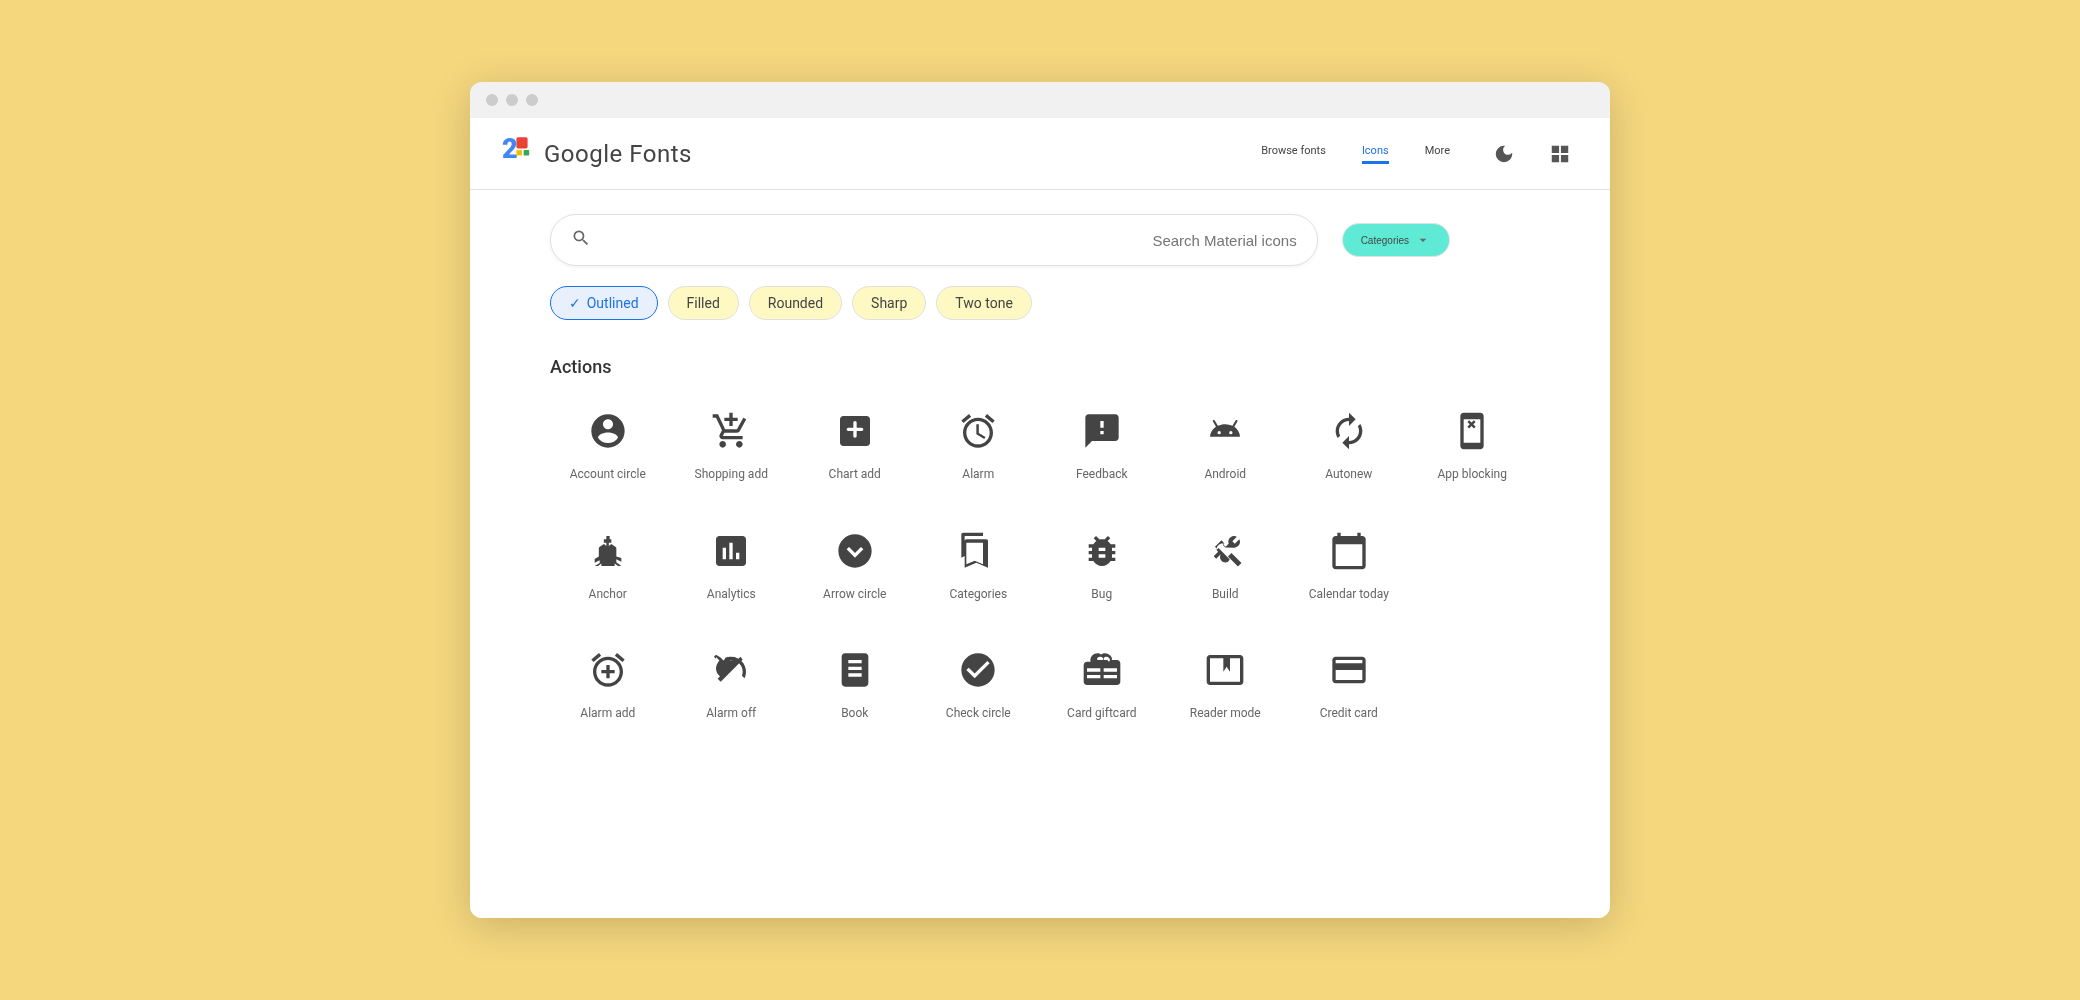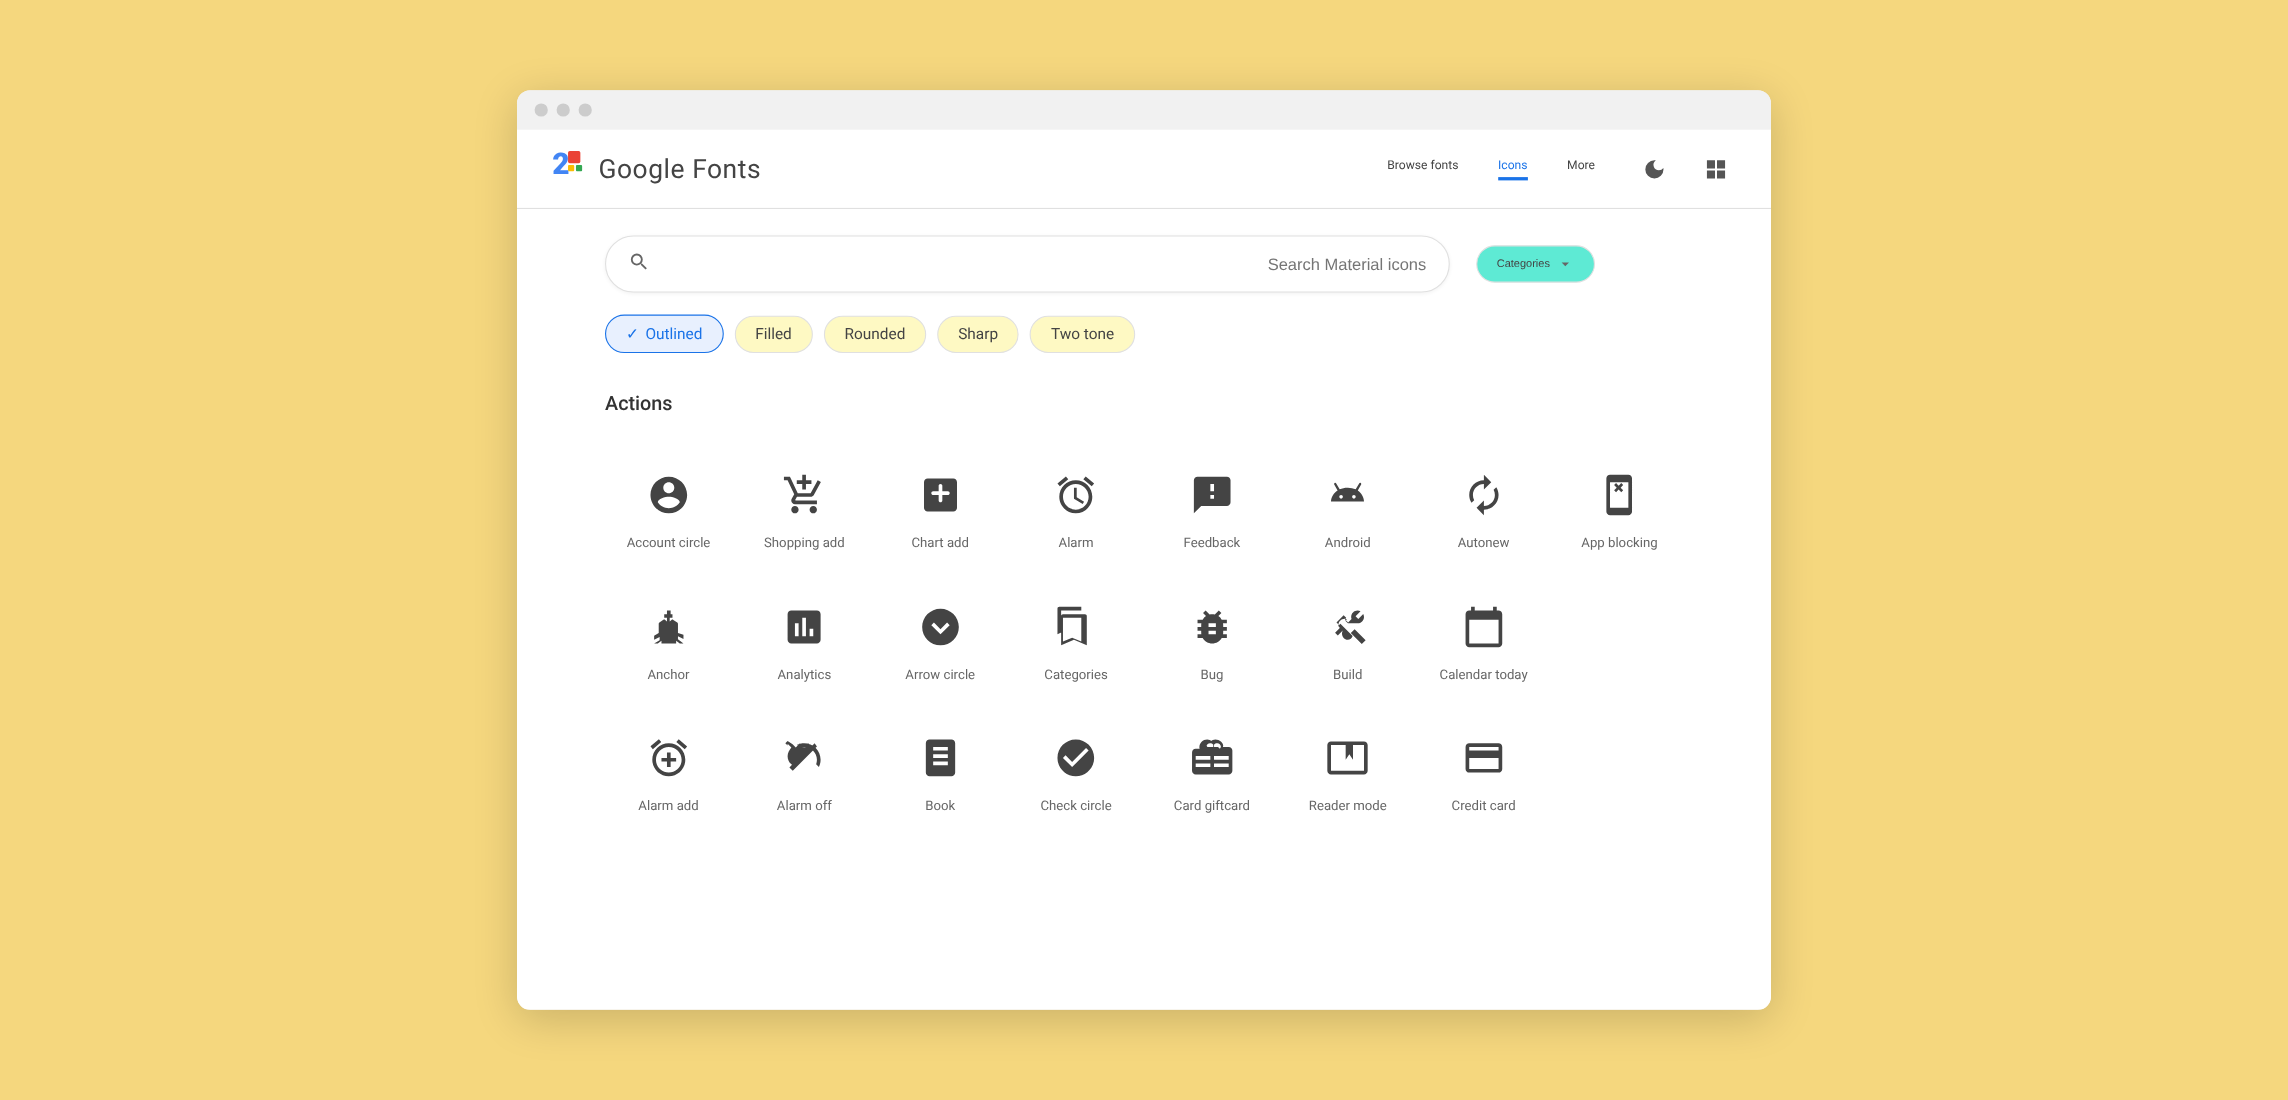--- a/index.html
+++ b/index.html
@@ -170,21 +170,21 @@
     }
 
     
     .section {
       padding: 36px 80px 0 80px;
     }
     .section-title {
       font-size: 18px;
       font-weight: 500;
       color: #333;
-      margin-bottom: 28px;
+      margin-bottom: 10px;
     }
 
     
     .icon-grid {
       display: grid;
       grid-template-columns: repeat(8, 1fr);
       gap: 8px;
       padding-bottom: 8px;
     }
     .icon-item {

